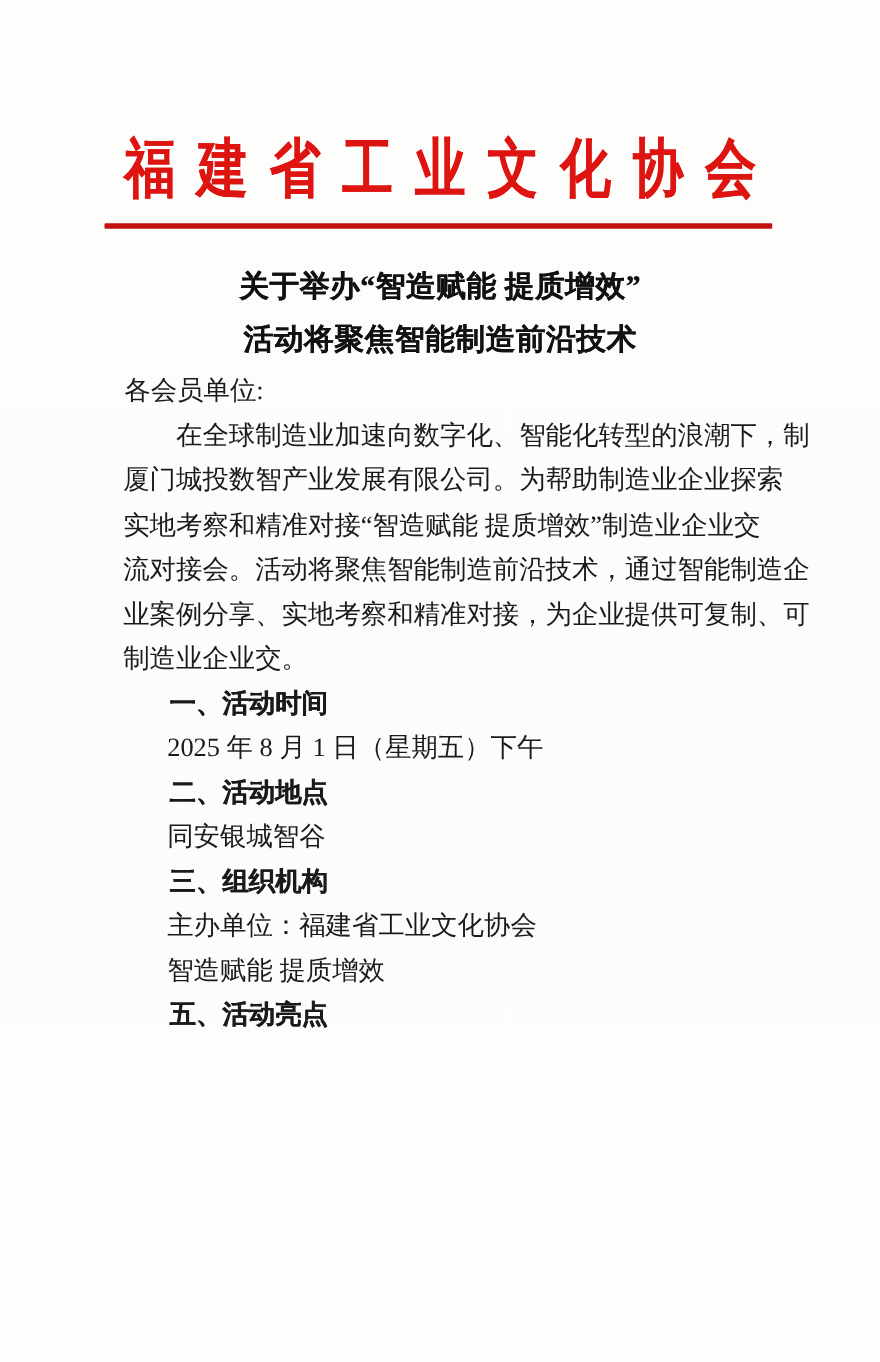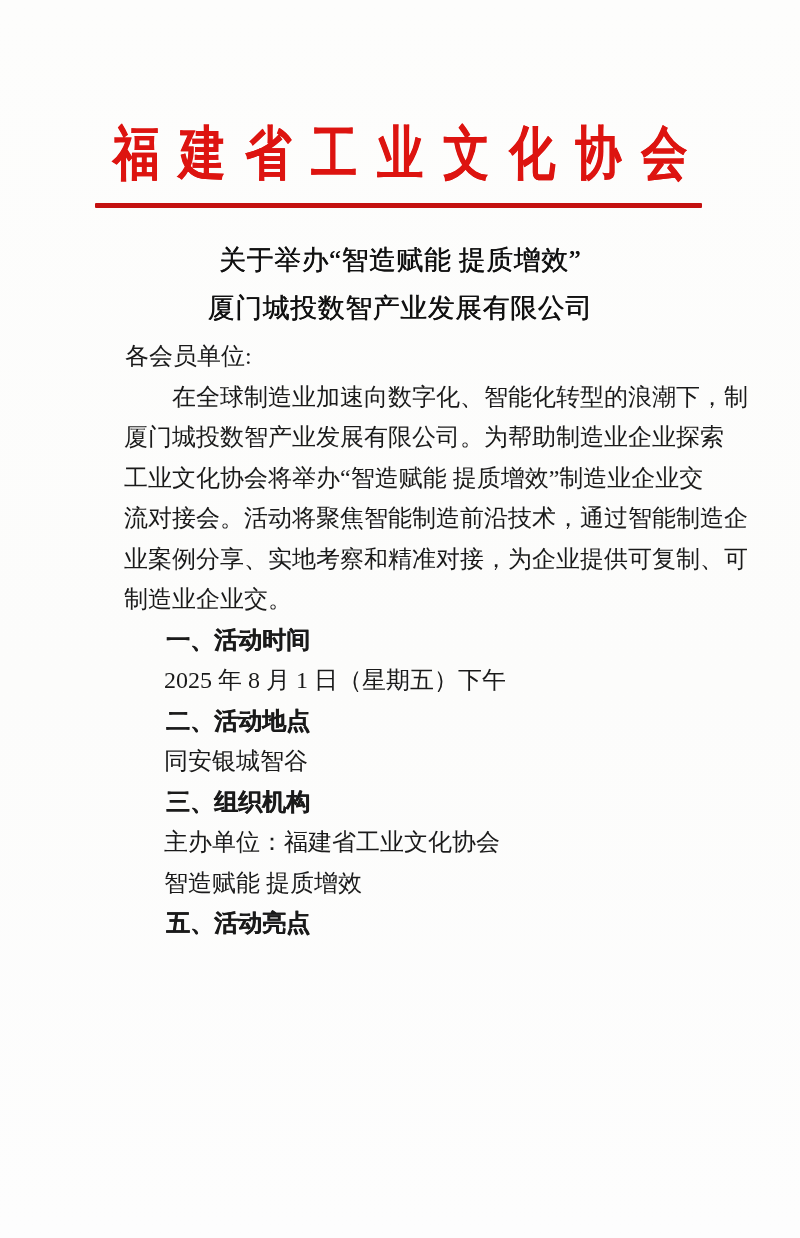--- a/index.html
+++ b/index.html
@@ -46,21 +46,21 @@
     height: 5px;
     border-radius: 1px;
   }
   
   .doc-title {
     position: absolute;
     top: 236px;
     left: 0;
     width: 800px;
     text-align: center;
-    font-weight: 400;
+    font-weight: 700;
     font-size: 27px;
     color: #111;
   }
   .title-line {
     height: 48px;
     line-height: 48px;
     white-space: nowrap;
     letter-spacing: 0.5px;
     text-shadow: 0.4px 0 0 currentColor;
   }
@@ -70,21 +70,20 @@
     top: 336px;
     left: 112px;
     width: 580px;
     font-size: 24px;
     color: #1a1a1a;
   }
   .line {
     height: 40.5px;
     line-height: 40.5px;
     white-space: nowrap;
-    margin-left: 12px;
   }
   .salutation { padding-left: 1px; }
   .para-line:first-of-type { padding-left: 48px; } 
   .heading {
     padding-left: 42px;
     font-weight: 700;
     text-shadow: 0.4px 0 0 currentColor;
   }
   .item { padding-left: 40px; }
 </style>
@@ -94,35 +93,35 @@
 <div class="page" style="color: rgb(26, 26, 26);">
 
   <header class="letterhead">
     <span class="letterhead-text" style="color: rgb(221, 20, 16);">福建省工业文化协会</span>
   </header>
 
   <div class="red-rule" style="background: rgb(196, 17, 16);"></div>
 
   <div class="doc-title">
     <div class="title-line">关于举办“智造赋能 提质增效”</div>
-    <div class="title-line">厦门城投数智产业发展有限公司</div>
+    <div class="title-line">活动将聚焦智能制造前沿技术</div>
   </div>
 
   <main class="doc-body">
 
     <div class="line salutation">各会员单位:</div>
 
     <div>
 
         <div class="line para-line">在全球制造业加速向数字化、智能化转型的浪潮下，制</div>
 
         <div class="line para-line">厦门城投数智产业发展有限公司。为帮助制造业企业探索</div>
 
 
-        <div class="line para-line">工业文化协会将举办“智造赋能 提质增效”制造业企业交</div>
+        <div class="line para-line">实地考察和精准对接“智造赋能 提质增效”制造业企业交</div>
 
         <div class="line para-line">流对接会。活动将聚焦智能制造前沿技术，通过智能制造企</div>
 
         <div class="line para-line">业案例分享、实地考察和精准对接，为企业提供可复制、可</div>
 
         <div class="line para-line">制造业企业交。</div>
       </div>
 
     <div>
 

